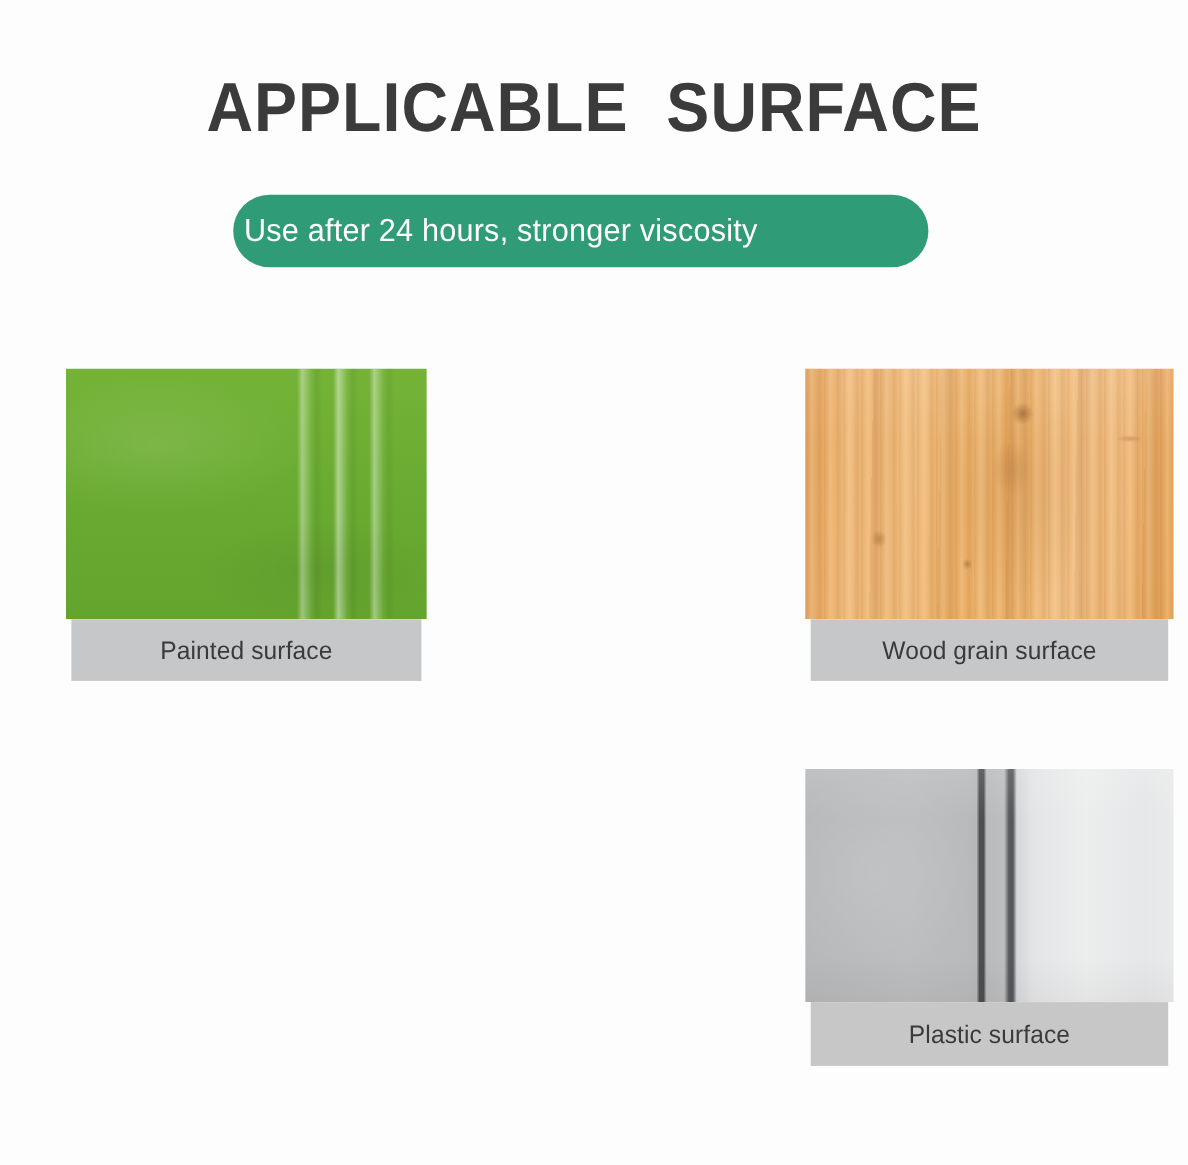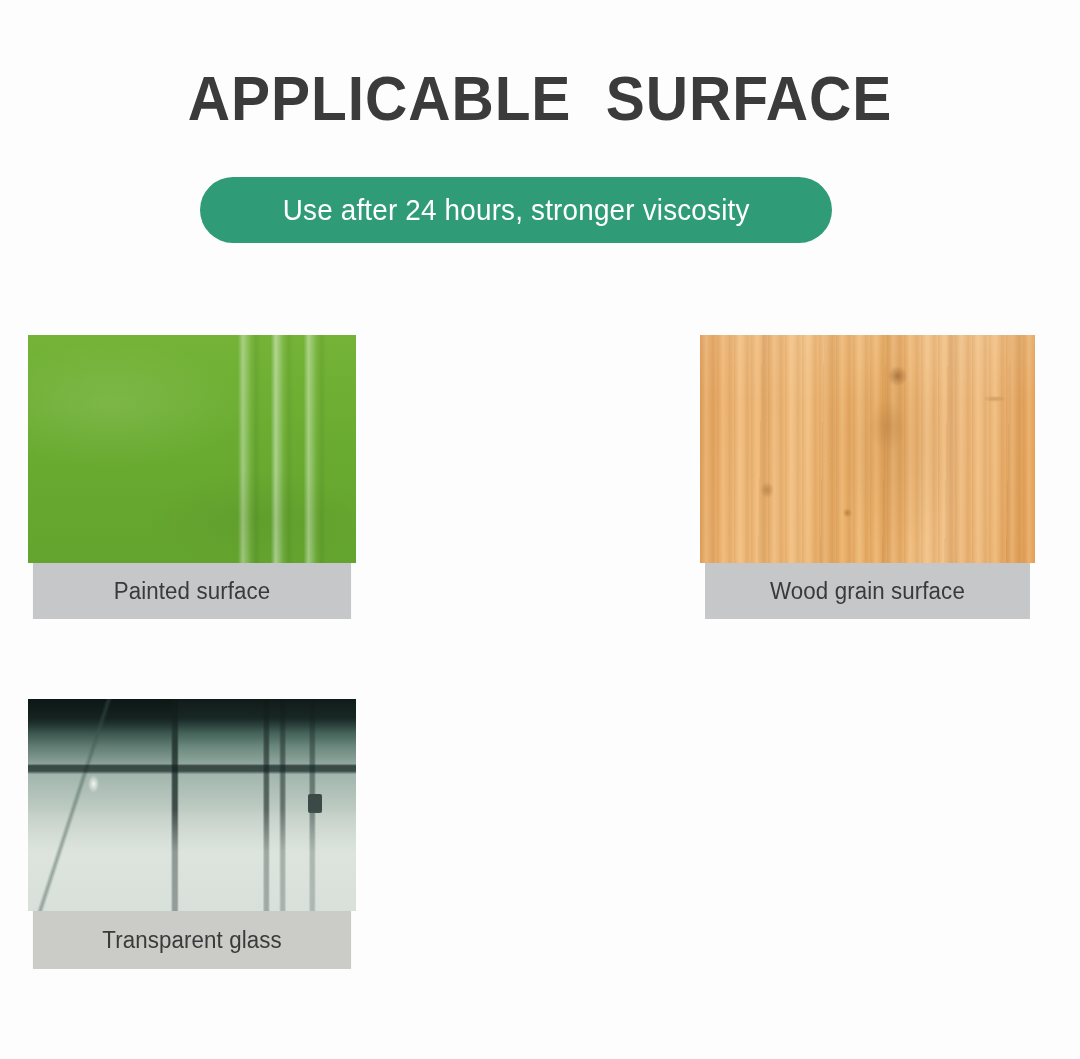--- a/index.html
+++ b/index.html
@@ -25,47 +25,47 @@
     letter-spacing: 1px;
     color: #3b3b3b;
     font-family: "Liberation Sans", sans-serif;
     transform: scaleX(0.93);
     white-space: pre;
   }
 
   .subtitle-pill {
     position: absolute;
     top: 177px;
-    left: 200px;
+    left: 212px;
     width: 632px;
     height: 66px;
     border-radius: 33px;
     background: #2f9b77;
     display: flex;
     align-items: center;
-    justify-content: center;
   }
   .subtitle-pill-label {
     color: #ffffff;
     font-size: 29px;
     letter-spacing: 0.2px;
     transform: scaleX(0.96);
     white-space: nowrap;
   }
 
   
   .surface-grid {
     position: absolute;
     top: 335px;
     left: 0;
     width: 1080px;
   }
   .surface-row {
     position: relative;
     height: 364px;
+    margin-left: 32px;
   }
   .surface-card {
     position: absolute;
     top: 0;
   }
   .card-1 { left: 28px;  width: 328px; }
   .card-2 { left: 365px; width: 326px; }
   .card-3 { left: 700px; width: 335px; }
 
   .card-image {
@@ -317,27 +317,24 @@
       <div class="card-image">
         <div class="tex-wood"></div>
       </div>
       <div class="card-caption">Wood grain surface</div>
     </div>
 
   </div>
 
   <div class="surface-row row-2">
 
-    <div class="surface-card card-1">
+
+
+    <div class="surface-card card-3">
       <div class="card-image">
-        <div class="tex-clearglass">
-          <div class="glass-left-panel"></div>
-          <div class="glass-handle"></div>
-        </div>
+        <div class="tex-plastic"></div>
       </div>
-      <div class="card-caption">Transparent glass</div>
+      <div class="card-caption">Plastic surface</div>
     </div>
 
-
-
   </div>
 
 </div>
 
 </body></html>

